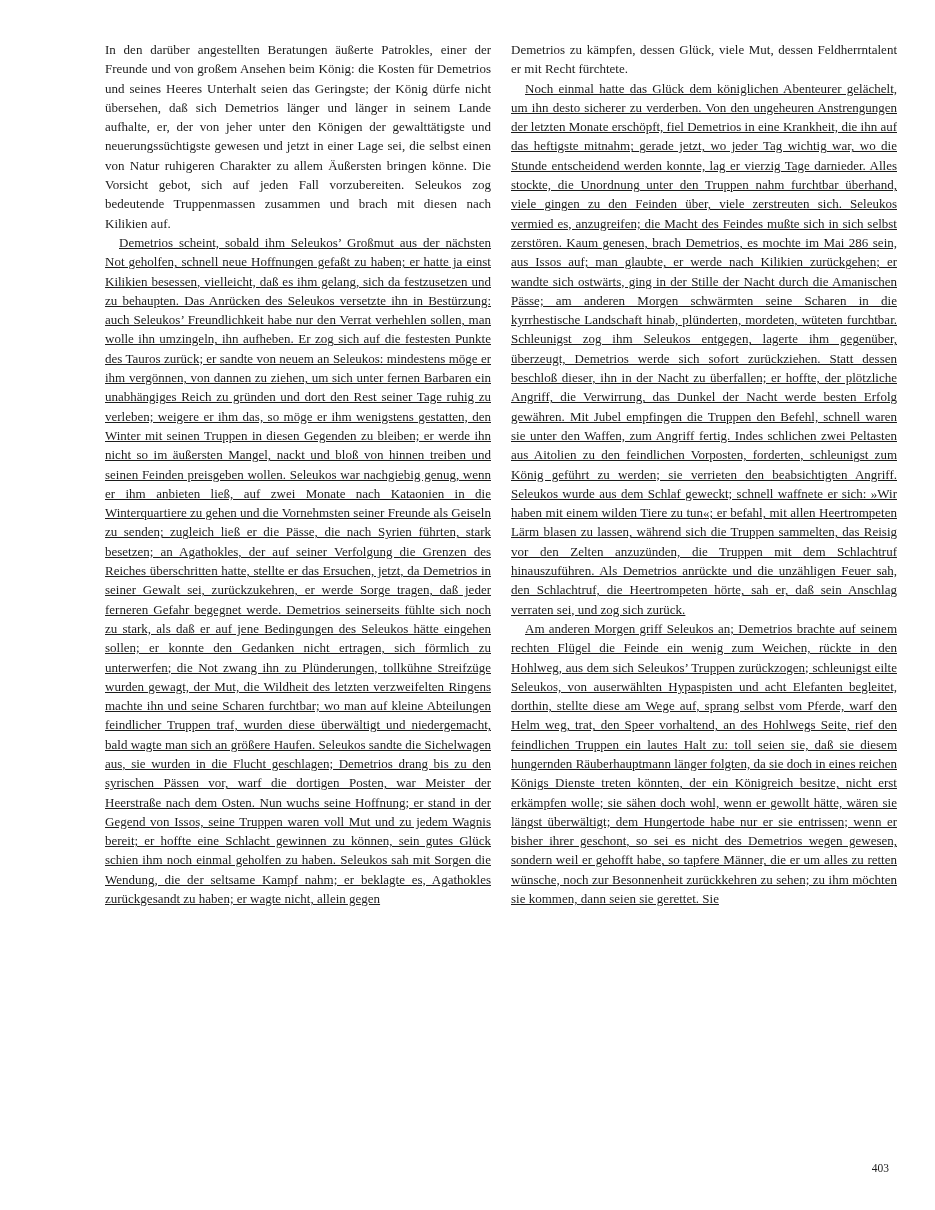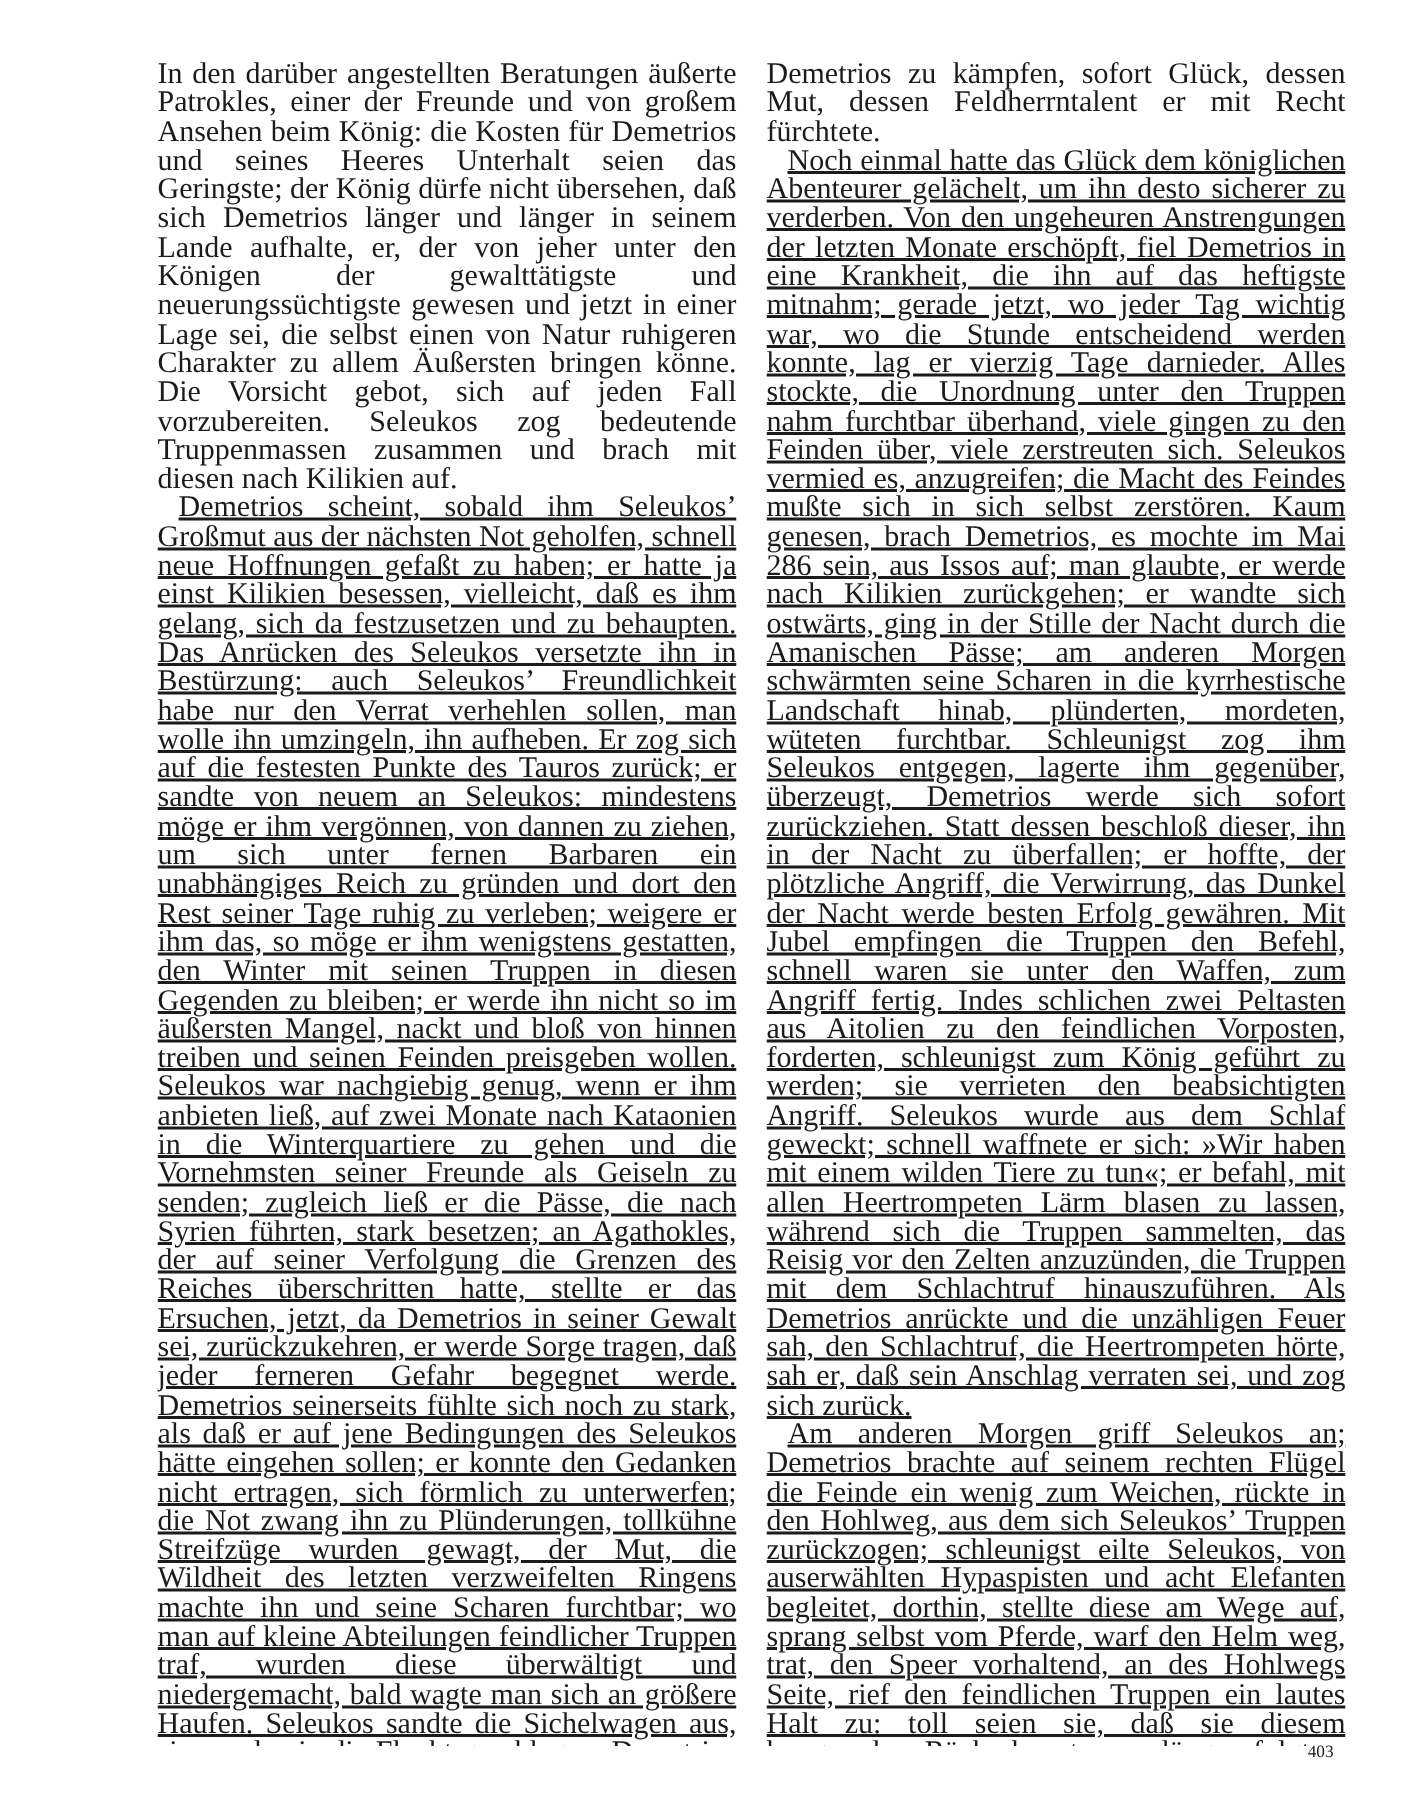--- a/index.html
+++ b/index.html
@@ -21,21 +21,21 @@
     top: 40px;
     display: flex;
     gap: 20px;
   }
   .col {
     width: 386px;
     height: 1124px;
     overflow: hidden;
     text-align: justify;
     font-family: "Liberation Serif", "DejaVu Serif", serif;
-    font-size: 20px;
+    font-size: 13px;
     line-height: 19.3px;
     hyphens: auto;
     -webkit-hyphens: auto;
   }
   .para {
     margin: 0;
     padding: 0;
   }
   .para.indent {
     text-indent: 14px;
@@ -54,19 +54,19 @@
 </head>
 <body>
 
 <main class="page">
   <div class="columns">
     <section class="col">
       <p class="para">In den darüber angestellten Beratungen äußerte Patrokles, einer der Freunde und von großem Ansehen beim König: die Kosten für Demetrios und seines Heeres Unterhalt seien das Geringste; der König dürfe nicht übersehen, daß sich Demetrios länger und länger in seinem Lande aufhalte, er, der von jeher unter den Königen der gewalttätigste und neuerungssüchtigste gewesen und jetzt in einer Lage sei, die selbst einen von Natur ruhigeren Charakter zu allem Äußersten bringen könne. Die Vorsicht gebot, sich auf jeden Fall vorzubereiten. Seleukos zog bedeutende Truppenmassen zusammen und brach mit diesen nach Kilikien auf.</p>
       <p class="para indent">Demetrios scheint, sobald ihm Seleukos’ Großmut aus der nächsten Not geholfen, schnell neue Hoffnungen gefaßt zu haben; er hatte ja einst Kilikien besessen, vielleicht, daß es ihm gelang, sich da festzusetzen und zu behaupten. Das Anrücken des Seleukos versetzte ihn in Bestürzung: auch Seleukos’ Freundlichkeit habe nur den Verrat verhehlen sollen, man wolle ihn umzingeln, ihn aufheben. Er zog sich auf die festesten Punkte des Tauros zurück; er sandte von neuem an Seleukos: mindestens möge er ihm vergönnen, von dannen zu ziehen, um sich unter fernen Barbaren ein unabhängiges Reich zu gründen und dort den Rest seiner Tage ruhig zu verleben; weigere er ihm das, so möge er ihm wenigstens gestatten, den Winter mit seinen Truppen in diesen Gegenden zu bleiben; er werde ihn nicht so im äußersten Mangel, nackt und bloß von hinnen treiben und seinen Feinden preisgeben wollen. Seleukos war nachgiebig genug, wenn er ihm anbieten ließ, auf zwei Monate nach Kataonien in die Winterquartiere zu gehen und die Vornehmsten seiner Freunde als Geiseln zu senden; zugleich ließ er die Pässe, die nach Syrien führten, stark besetzen; an Agathokles, der auf seiner Verfolgung die Grenzen des Reiches überschritten hatte, stellte er das Ersuchen, jetzt, da Demetrios in seiner Gewalt sei, zurückzukehren, er werde Sorge tragen, daß jeder ferneren Gefahr begegnet werde. Demetrios seinerseits fühlte sich noch zu stark, als daß er auf jene Bedingungen des Seleukos hätte eingehen sollen; er konnte den Gedanken nicht ertragen, sich förmlich zu unterwerfen; die Not zwang ihn zu Plünderungen, tollkühne Streifzüge wurden gewagt, der Mut, die Wildheit des letzten verzweifelten Ringens machte ihn und seine Scharen furchtbar; wo man auf kleine Abteilungen feindlicher Truppen traf, wurden diese überwältigt und niedergemacht, bald wagte man sich an größere Haufen. Seleukos sandte die Sichelwagen aus, sie wurden in die Flucht geschlagen; Demetrios drang bis zu den syrischen Pässen vor, warf die dortigen Posten, war Meister der Heerstraße nach dem Osten. Nun wuchs seine Hoffnung; er stand in der Gegend von Issos, seine Truppen waren voll Mut und zu jedem Wagnis bereit; er hoffte eine Schlacht gewinnen zu können, sein gutes Glück schien ihm noch einmal geholfen zu haben. Seleukos sah mit Sorgen die Wendung, die der seltsame Kampf nahm; er beklagte es, Agathokles zurückgesandt zu haben; er wagte nicht, allein gegen</p>
     </section>
     <section class="col">
-      <p class="para">Demetrios zu kämpfen, sofort Glück, dessen Mut, dessen Feldherrntalent er mit Recht fürchtete.</p>
+      <p class="para">Demetrios zu kämpfen, dessen Glück, viele Mut, dessen Feldherrntalent er mit Recht fürchtete.</p>
       <p class="para indent">Noch einmal hatte das Glück dem königlichen Abenteurer gelächelt, um ihn desto sicherer zu verderben. Von den ungeheuren Anstrengungen der letzten Monate erschöpft, fiel Demetrios in eine Krankheit, die ihn auf das heftigste mitnahm; gerade jetzt, wo jeder Tag wichtig war, wo die Stunde entscheidend werden konnte, lag er vierzig Tage darnieder. Alles stockte, die Unordnung unter den Truppen nahm furchtbar überhand, viele gingen zu den Feinden über, viele zerstreuten sich. Seleukos vermied es, anzugreifen; die Macht des Feindes mußte sich in sich selbst zerstören. Kaum genesen, brach Demetrios, es mochte im Mai 286 sein, aus Issos auf; man glaubte, er werde nach Kilikien zurückgehen; er wandte sich ostwärts, ging in der Stille der Nacht durch die Amanischen Pässe; am anderen Morgen schwärmten seine Scharen in die kyrrhestische Landschaft hinab, plünderten, mordeten, wüteten furchtbar. Schleunigst zog ihm Seleukos entgegen, lagerte ihm gegenüber, überzeugt, Demetrios werde sich sofort zurückziehen. Statt dessen beschloß dieser, ihn in der Nacht zu überfallen; er hoffte, der plötzliche Angriff, die Verwirrung, das Dunkel der Nacht werde besten Erfolg gewähren. Mit Jubel empfingen die Truppen den Befehl, schnell waren sie unter den Waffen, zum Angriff fertig. Indes schlichen zwei Peltasten aus Aitolien zu den feindlichen Vorposten, forderten, schleunigst zum König geführt zu werden; sie verrieten den beabsichtigten Angriff. Seleukos wurde aus dem Schlaf geweckt; schnell waffnete er sich: »Wir haben mit einem wilden Tiere zu tun«; er befahl, mit allen Heertrompeten Lärm blasen zu lassen, während sich die Truppen sammelten, das Reisig vor den Zelten anzuzünden, die Truppen mit dem Schlachtruf hinauszuführen. Als Demetrios anrückte und die unzähligen Feuer sah, den Schlachtruf, die Heertrompeten hörte, sah er, daß sein Anschlag verraten sei, und zog sich zurück.</p>
       <p class="para indent">Am anderen Morgen griff Seleukos an; Demetrios brachte auf seinem rechten Flügel die Feinde ein wenig zum Weichen, rückte in den Hohlweg, aus dem sich Seleukos’ Truppen zurückzogen; schleunigst eilte Seleukos, von auserwählten Hypaspisten und acht Elefanten begleitet, dorthin, stellte diese am Wege auf, sprang selbst vom Pferde, warf den Helm weg, trat, den Speer vorhaltend, an des Hohlwegs Seite, rief den feindlichen Truppen ein lautes Halt zu: toll seien sie, daß sie diesem hungernden Räuberhauptmann länger folgten, da sie doch in eines reichen Königs Dienste treten könnten, der ein Königreich besitze, nicht erst erkämpfen wolle; sie sähen doch wohl, wenn er gewollt hätte, wären sie längst überwältigt; dem Hungertode habe nur er sie entrissen; wenn er bisher ihrer geschont, so sei es nicht des Demetrios wegen gewesen, sondern weil er gehofft habe, so tapfere Männer, die er um alles zu retten wünsche, noch zur Besonnenheit zurückkehren zu sehen; zu ihm möchten sie kommen, dann seien sie gerettet. Sie</p>
     </section>
   </div>
   <footer class="folio">403</footer>
 </main>
 
 </body></html>

